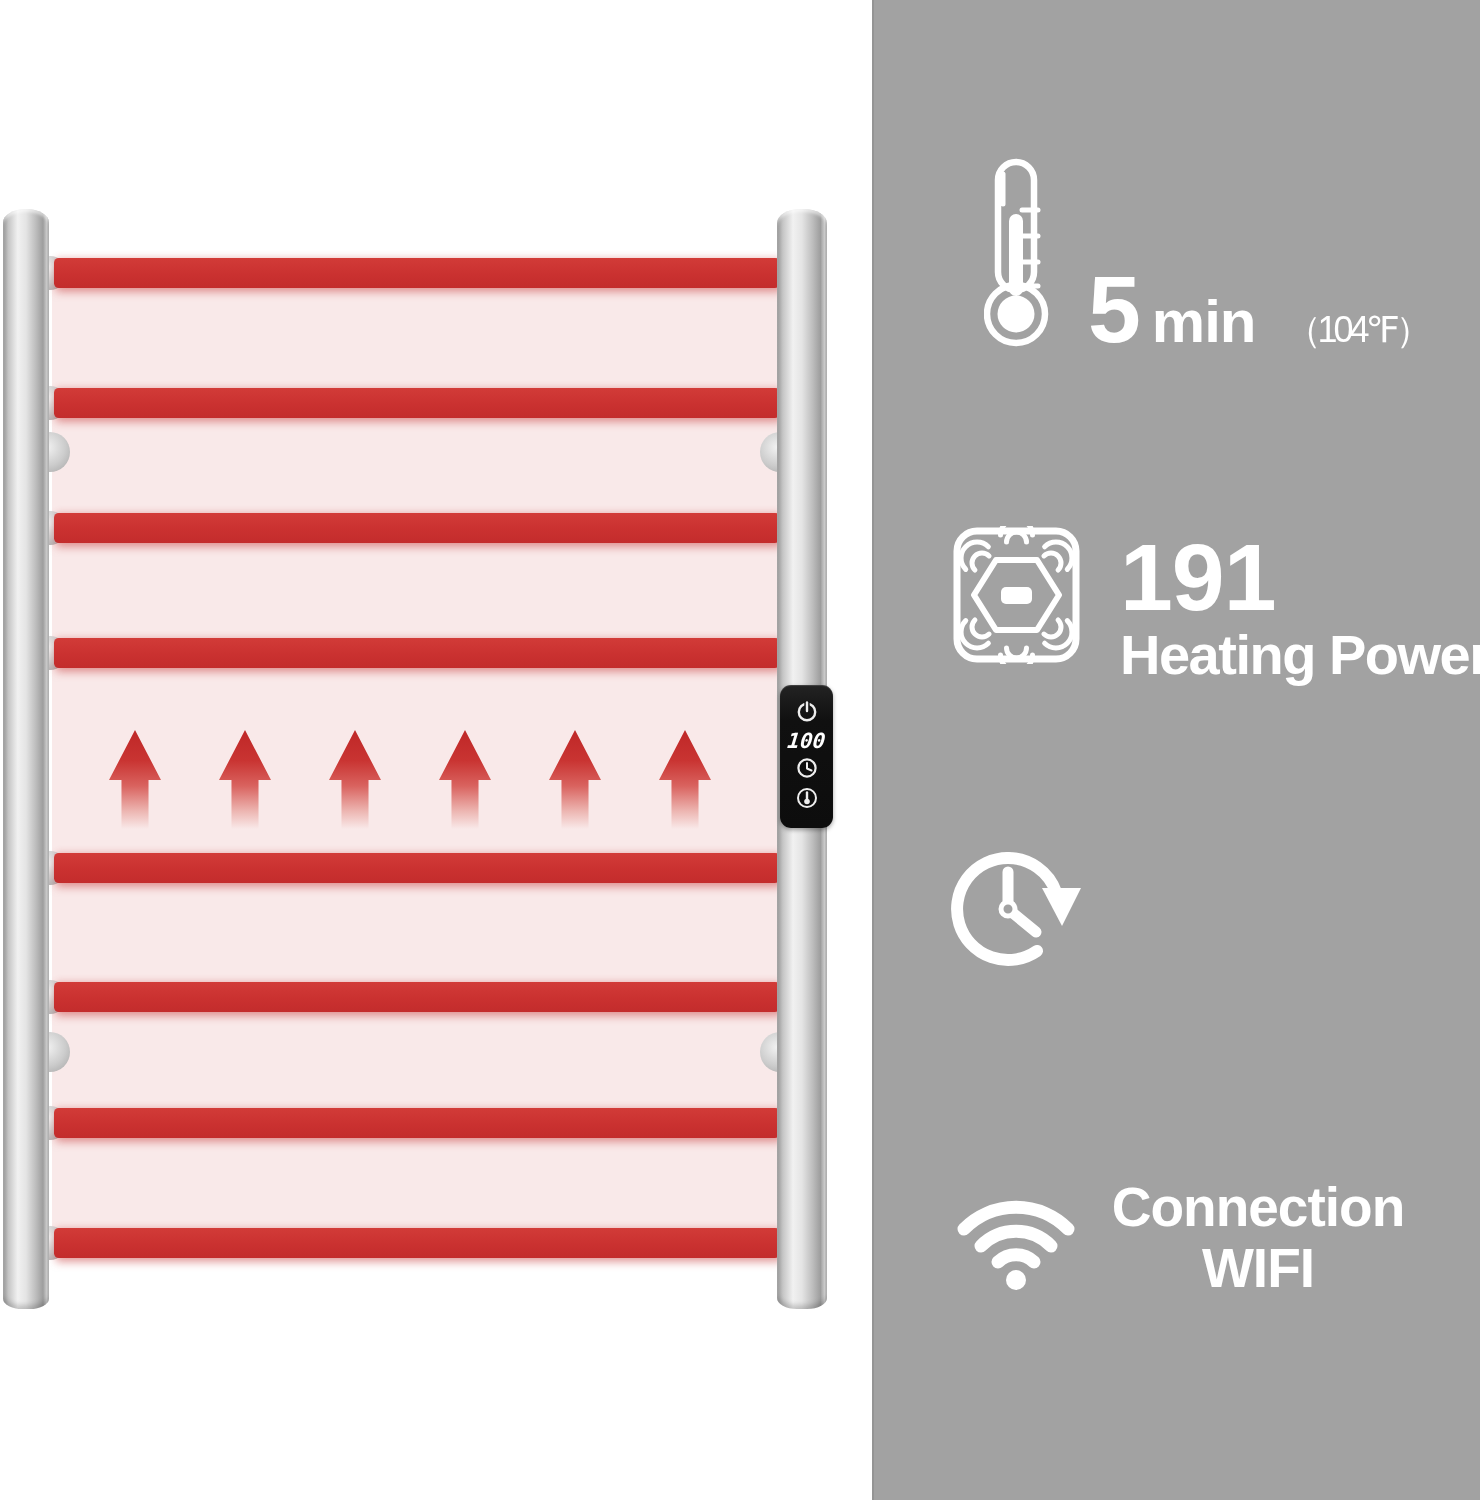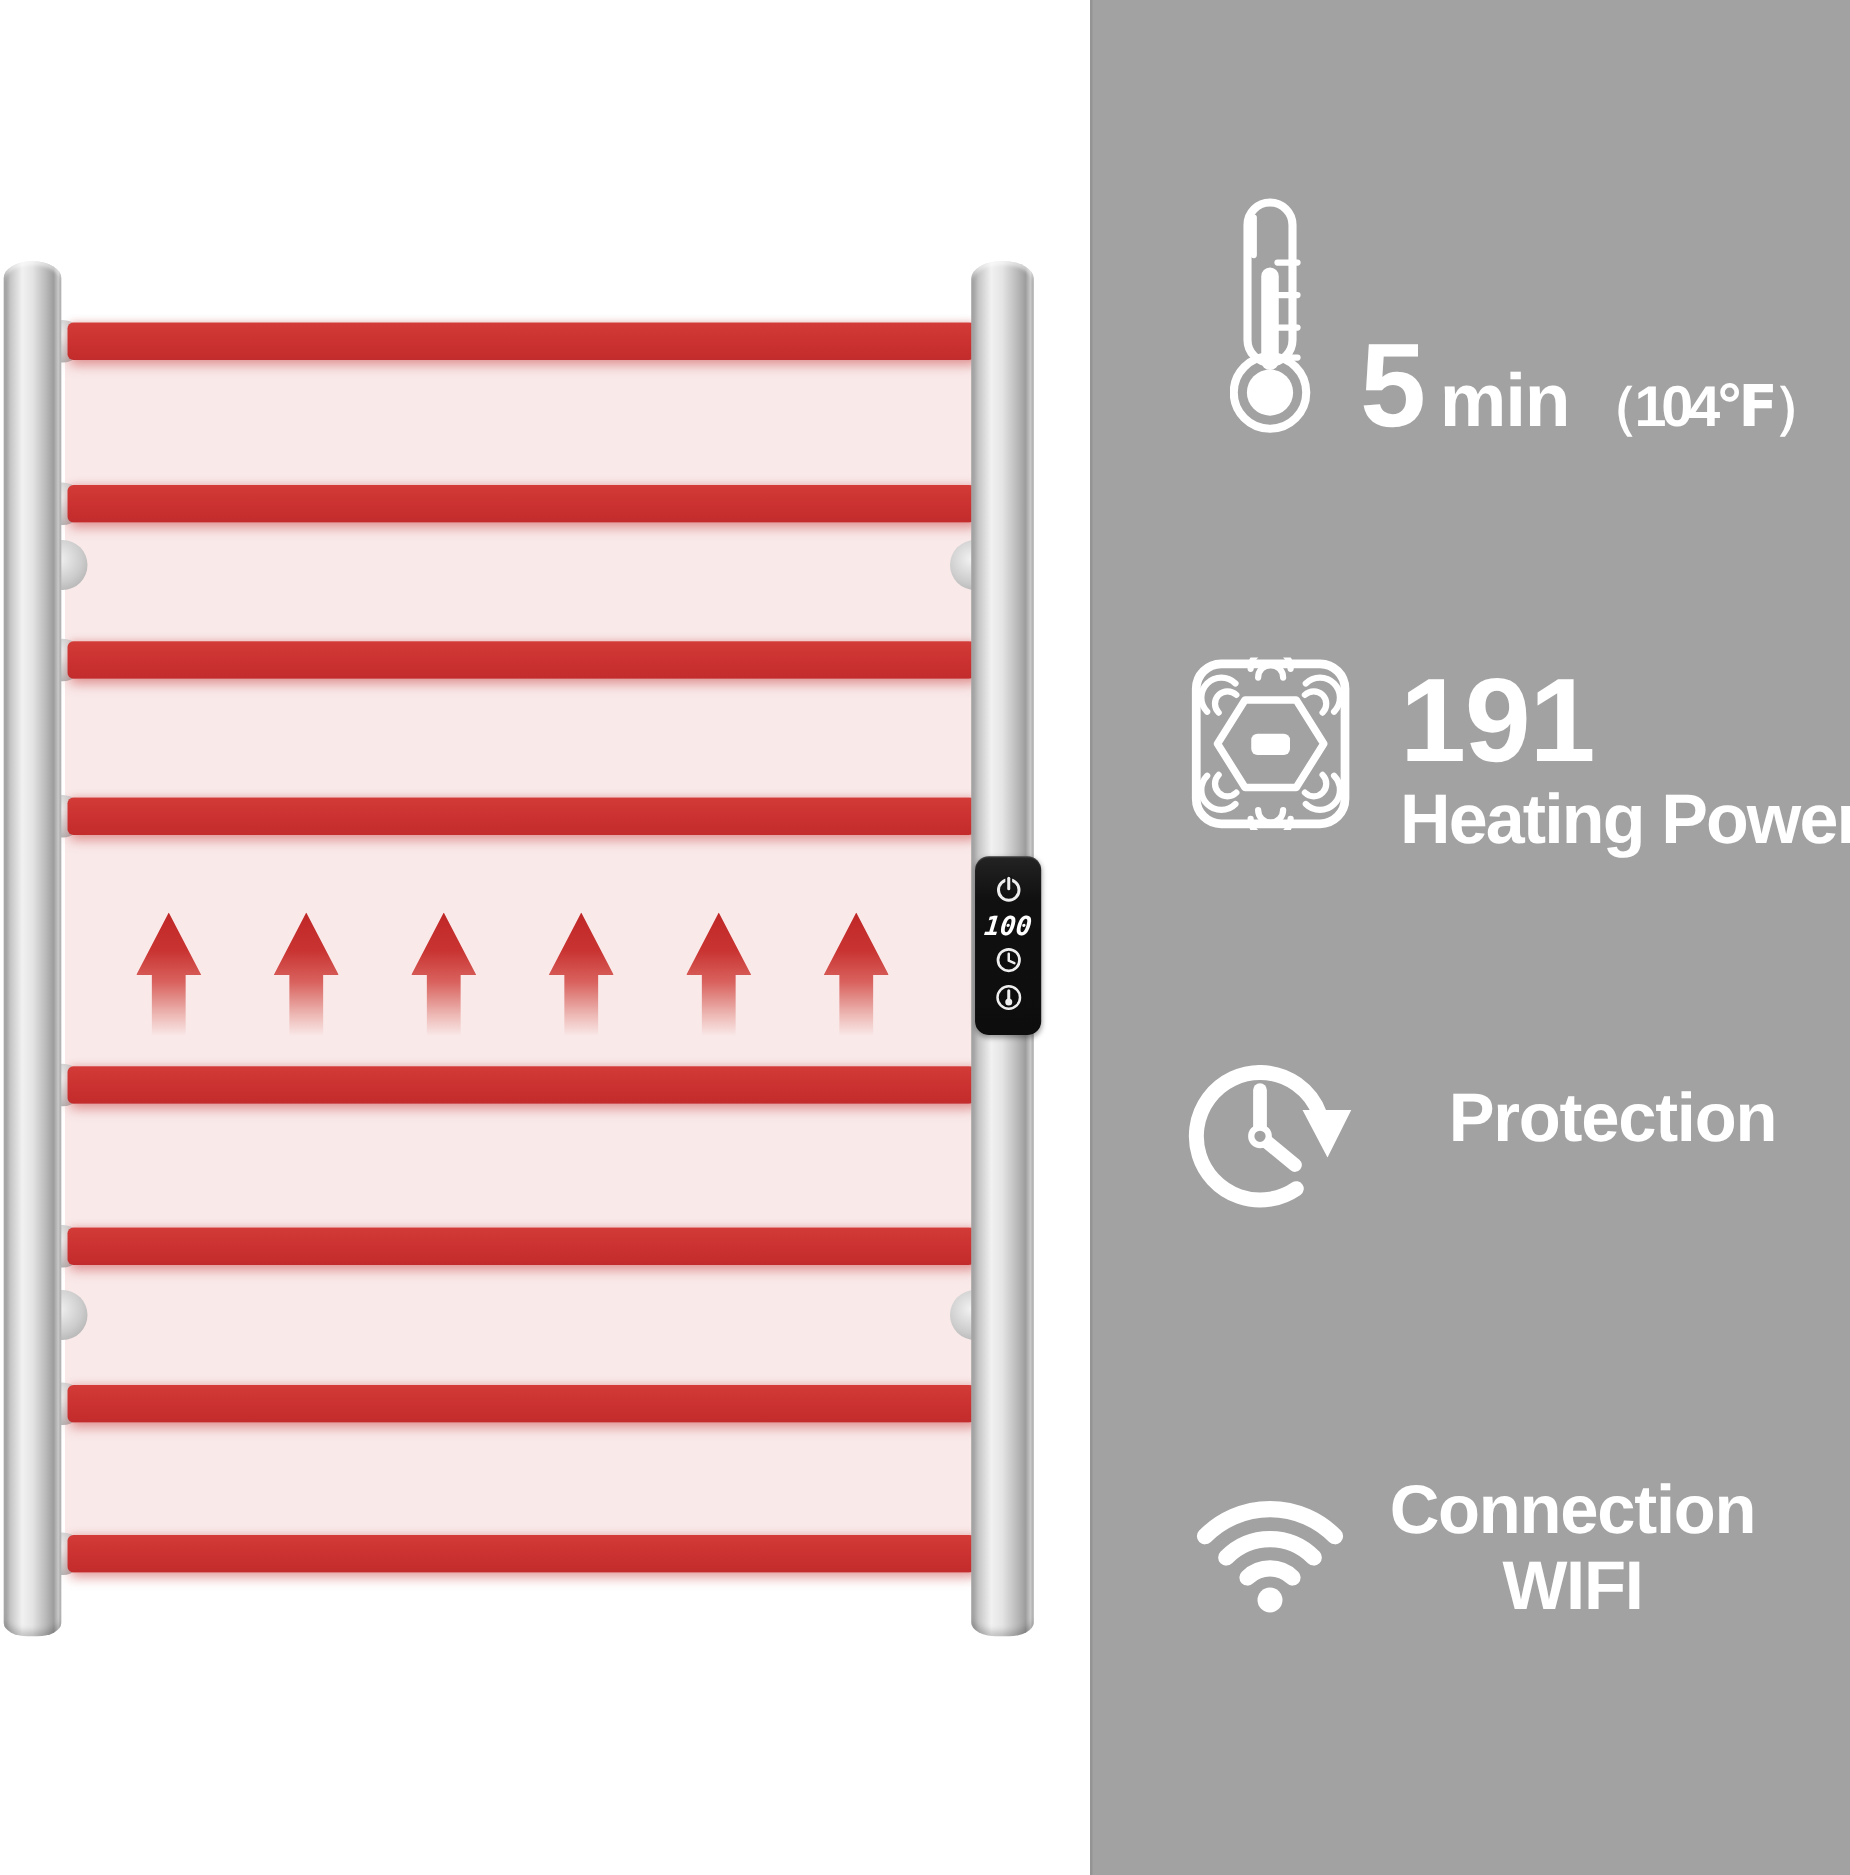--- a/index.html
+++ b/index.html
@@ -74,21 +74,21 @@
   .info .fi{position:absolute;}
   .fi-thermo{left:110px;top:158px;}
   .fi-heat{left:78px;top:526px;}
   .fi-clock{left:72px;top:846px;}
   .fi-wifi{left:74px;top:1182px;}
 
   .ftext{position:absolute;color:#ffffff;white-space:nowrap;}
   .row-base{display:flex;align-items:baseline;}
   .big{font-size:95px;font-weight:bold;line-height:95px;letter-spacing:-1px;}
   .unit{font-size:60px;font-weight:bold;margin-left:12px;letter-spacing:-1px;}
-  .note{font-size:46px;font-weight:bold;margin-left:10px;letter-spacing:-4px;}
+  .note{font-size:36px;font-weight:normal;margin-left:30px;letter-spacing:-4px;}
   .lbl{font-size:56px;font-weight:bold;letter-spacing:-1.5px;line-height:60px;}
   .lbl2{font-size:55px;font-weight:bold;letter-spacing:-1px;line-height:61px;}
 
   .f1-text{left:214px;top:262px;}
   .f2-text{left:246px;top:530px;}
   .f3-text{left:285px;top:864px;}
   .f4-text{left:224px;top:1177px;width:320px;text-align:center;}
 </style>
 </head>
 <body>
@@ -198,21 +198,20 @@
       <g stroke="#ffffff" fill="none" stroke-linecap="round">
         <path d="M62,12 A51,51 0 0 1 110,46" stroke-width="12"></path>
         <path d="M91,105 A51,51 0 1 1 62,12" stroke-width="12"></path>
         <line x1="62" y1="63" x2="62" y2="26" stroke-width="11"></line>
         <line x1="62" y1="63" x2="90" y2="86" stroke-width="11"></line>
       </g>
       <polygon points="96,42 135,42 116,80" fill="#ffffff"></polygon>
       <circle cx="62" cy="63" r="7" fill="#a2a2a2" stroke="#ffffff" stroke-width="5"></circle>
     </svg>
     <div class="ftext f3-text lbl2">
-      <div>Protection</div>
     </div>
 
     <svg class="fi fi-wifi" width="136" height="112" viewBox="0 0 136 112">
       <g stroke="#ffffff" fill="none" stroke-linecap="round" stroke-width="13">
         <path d="M16,47 A73,73 0 0 1 120,47"></path>
         <path d="M33,64 A49,49 0 0 1 103,64"></path>
         <path d="M50,80 A26,26 0 0 1 86,80"></path>
       </g>
       <circle cx="68" cy="98" r="10" fill="#ffffff"></circle>
     </svg>

